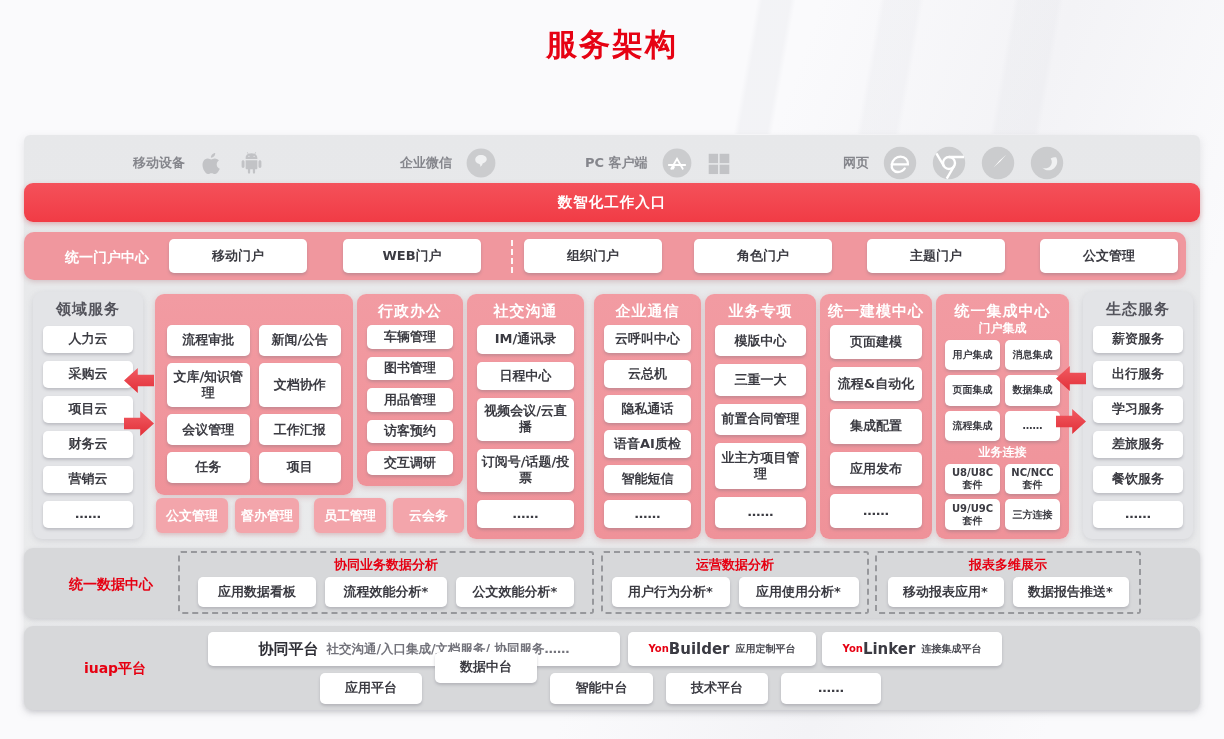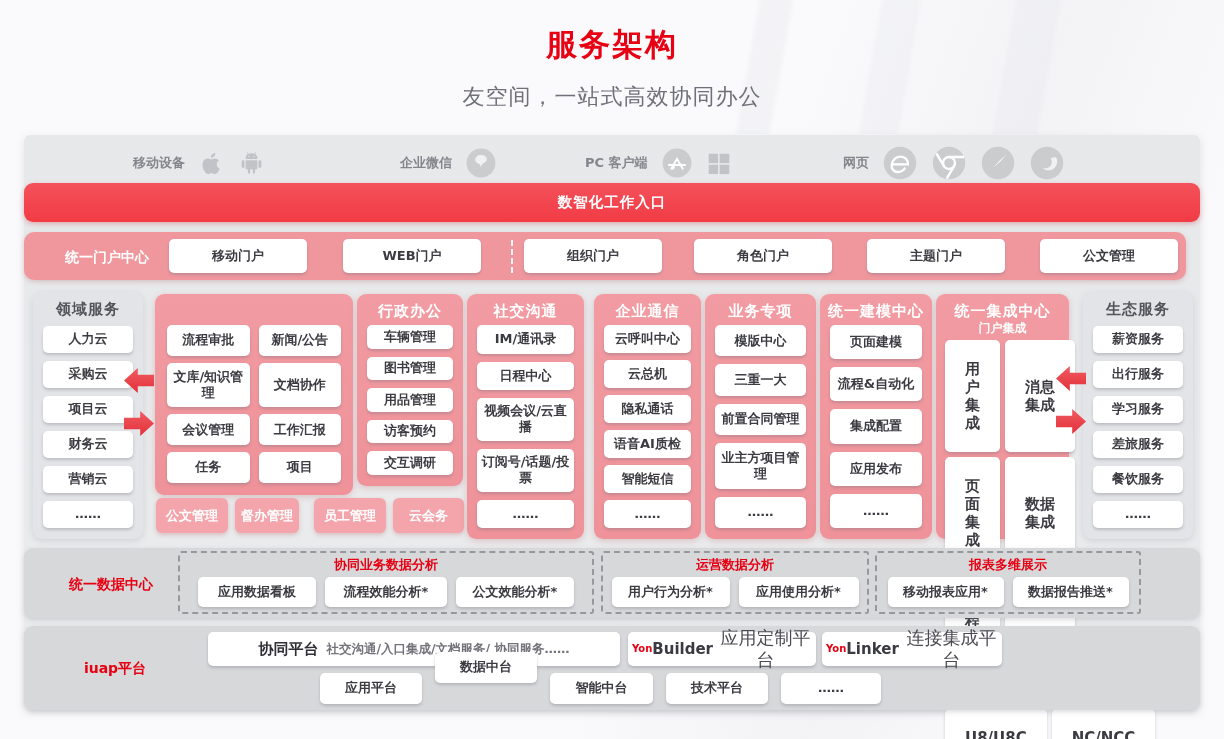--- a/index.html
+++ b/index.html
@@ -39,49 +39,48 @@
   
   .col{position:absolute;border-radius:9px}
   .pinkcol{background:linear-gradient(180deg,#f29ba2,#ef9299);box-shadow:0 2px 6px rgba(190,120,125,.35)}
   .graycol{background:#e3e4e7;box-shadow:0 2px 6px rgba(140,140,150,.25)}
   .coltitle{position:absolute;top:8px;left:0;right:0;text-align:center;font-size:15px;font-weight:800;color:#fff;letter-spacing:1px}
   .coltitle.gray{color:#54545c}
   .vstack{position:absolute;left:10px;right:10px;top:32px;bottom:11px;display:grid;gap:8px}
   .subhead{color:#fff;font-weight:700;font-size:12px;text-align:center;line-height:15px;flex:none}
   .intflex{position:absolute;top:27px;left:9px;right:9px;bottom:9px;display:flex;flex-direction:column;gap:4px}
   .grid2small{display:grid;grid-template-columns:1fr 1fr;gap:5px;flex:1}
-  .wbox.small{font-size:15px;line-height:1.2;padding:20px}
+  .wbox.small{font-size:10px;line-height:1.2;padding:2px}
   .pinkbox{position:absolute;background:#f3a5ab;border-radius:6px;box-shadow:0 2px 4px rgba(180,110,115,.35);
     display:flex;align-items:center;justify-content:center;color:#fff;font-size:13px;font-weight:700}
   
   .barrow{position:absolute;width:30px;height:25px;background:linear-gradient(180deg,#f15b62,#e23039)}
   .barrow.left{clip-path:polygon(0 50%,46% 0,46% 27%,100% 27%,100% 73%,46% 73%,46% 100%)}
   .barrow.right{clip-path:polygon(100% 50%,54% 0,54% 27%,0 27%,0 73%,54% 73%,54% 100%)}
   
   .grayrow{position:absolute;left:24px;width:1176px;background:#d7d8da;border-radius:9px;box-shadow:0 2px 5px rgba(130,130,140,.28)}
   .redlabel{position:absolute;color:#e60012;font-weight:700;font-size:14px;text-align:center;white-space:nowrap}
   .dcgroup{position:absolute;border:2px dashed #97989c;border-radius:3px;padding-top:3px}
   .dctitle{text-align:center;color:#e60012;font-weight:700;font-size:13px;line-height:17px}
   .dcrow{display:flex;justify-content:center;gap:9px;margin-top:4px}
   .dcrow .wbox{height:30px}
   .brand-red{color:#e60012;font-weight:800;font-size:10px}
   .brand-dark{color:#3a3a42;font-weight:800;font-size:15px}
-  .branddesc{color:#4a4a52;font-weight:400;font-size:18px;margin-left:6px}
+  .branddesc{color:#4a4a52;font-weight:700;font-size:10px;margin-left:6px}
   .collabname{font-weight:800;font-size:15px;color:#2f2f36}
   .collabdesc{font-size:12.5px;font-weight:600;color:#73737b;margin-left:8px}
   svg{display:block}
 </style>
 </head>
 <body>
 
 <div class="stage">
   <div class="bgdeco" style="left:690px;top:0;width:534px;height:134px"></div>
 
   <div class="page-title">服务架构</div>
-  <div class="page-sub">友空间，一站式高效协同办公</div>
 
   <div class="board"></div>
 
   <div class="devgroup" style="left:133px">
     <span class="devlabel">移动设备</span>
     <span class="devicon">
       <svg width="27" height="27" viewBox="0 0 24 24">
           <path fill="#c2c3c6" d="M16.6 12.9c0-2.3 1.9-3.4 2-3.5-1.1-1.6-2.8-1.8-3.4-1.9-1.5-.1-2.8.9-3.5.9-.7 0-1.9-.9-3.1-.8-1.6 0-3 .9-3.8 2.3-1.6 2.8-.4 7 1.2 9.2.8 1.1 1.7 2.4 2.9 2.3 1.2 0 1.6-.7 3.1-.7 1.4 0 1.8.7 3.1.7 1.3 0 2.1-1.1 2.9-2.2.9-1.3 1.3-2.6 1.3-2.6s-2.6-1-2.7-3.7zM14.3 5.6c.6-.8 1.1-1.9 1-3-.9 0-2.1.6-2.8 1.4-.6.7-1.2 1.8-1 2.9 1 .1 2.1-.5 2.8-1.3z"></path>
         </svg>
     </span>

